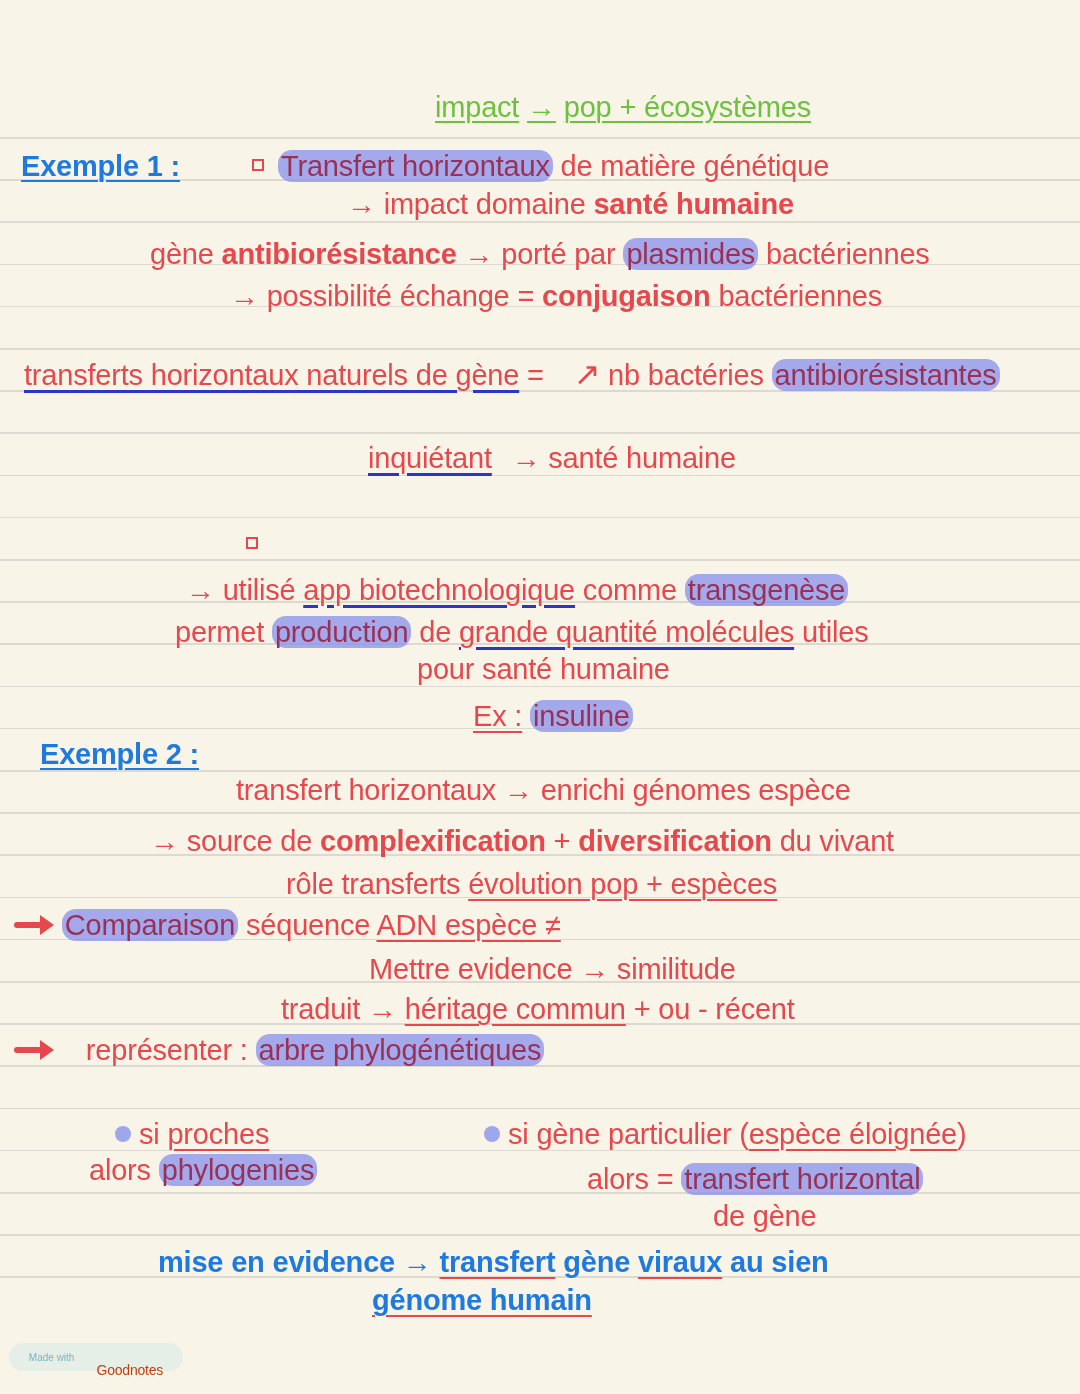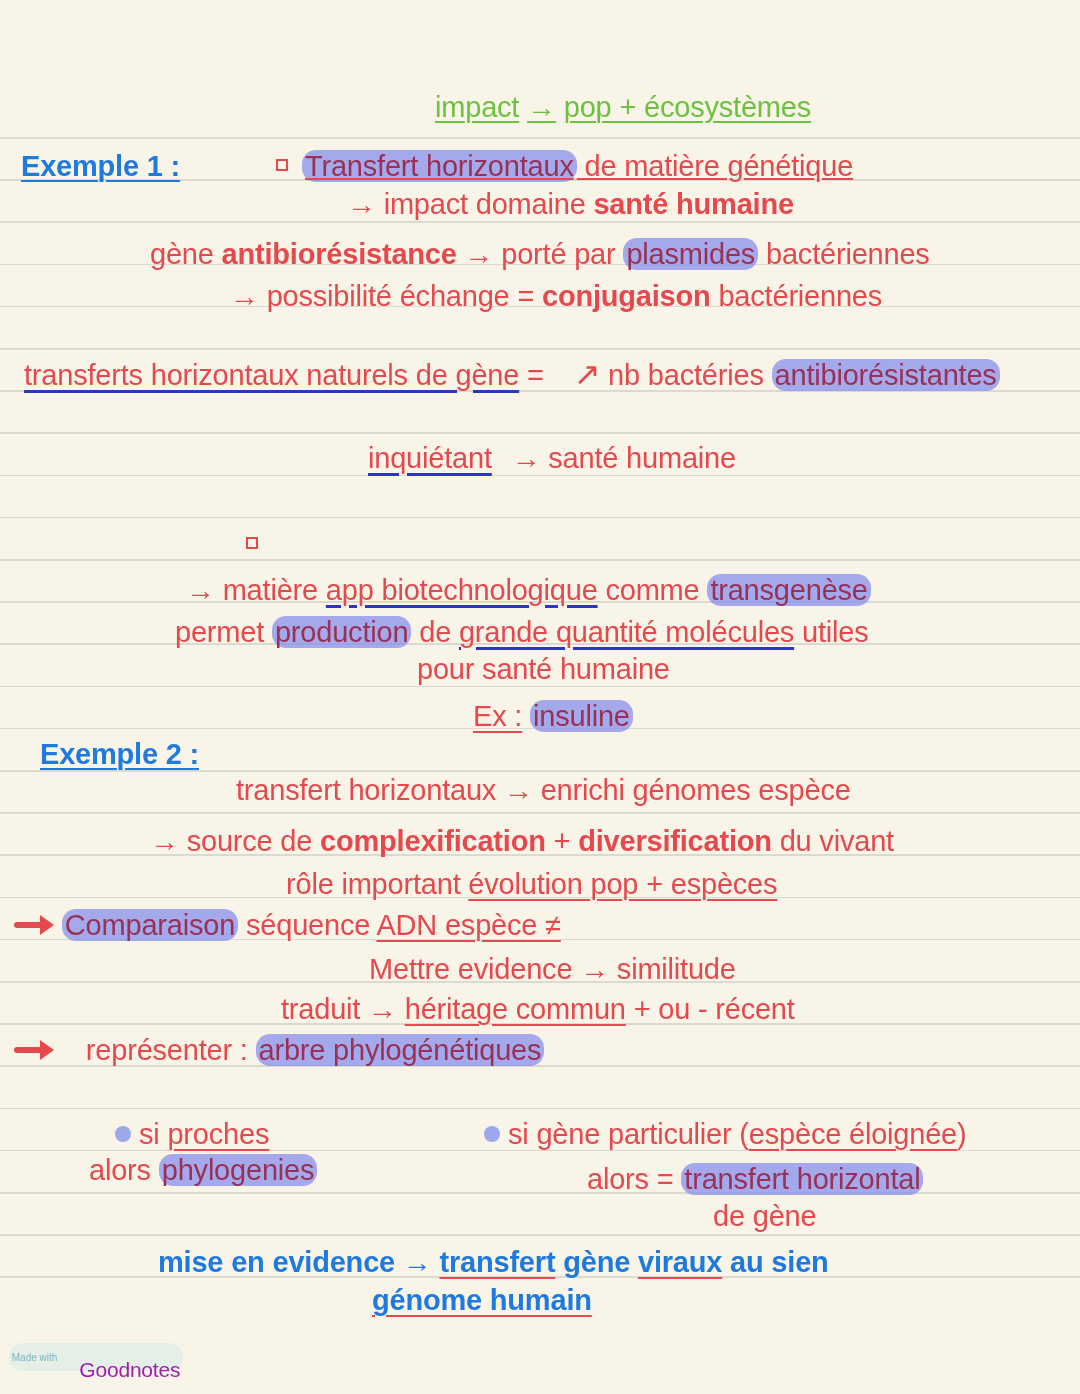--- a/index.html
+++ b/index.html
@@ -54,21 +54,21 @@
       content: ""; position: absolute; right: 0; top: -4px;
       border-left: 14px solid #e5484d; border-top: 10px solid transparent; border-bottom: 10px solid transparent;
     }
     .badge {
       position: absolute; left: 9px; top: 1343px;
       width: 174px; height: 28px; border-radius: 15px;
       background: #e6efe7;
       display: flex; align-items: center; justify-content: center; gap: 22px;
     }
     .badge .small { font-size: 10px; color: #7bb3c4; }
-    .badge .brand { font-size: 21px; color: #a21caf; letter-spacing: -0.2px; margin-top: 26px; }
+    .badge .brand { font-size: 14px; color: #c2410c; letter-spacing: -0.2px; margin-top: 26px; }
   </style>
 </head>
 <body>
 
 <div id="rules">
     <div class="rule" style="top: 137px;"></div>
     <div class="rule" style="top: 179.2px;"></div>
     <div class="rule" style="top: 221.4px;"></div>
     <div class="rule" style="top: 263.6px;"></div>
     <div class="rule" style="top: 305.8px;"></div>
@@ -98,21 +98,21 @@
   </div>
 
 <div class="line green" style="left:411px; top:89px;margin-left:24px;">
   <span class="u-green">impact</span>
   <span class="u-green">→</span>
   <span class="u-green">pop + écosystèmes</span>
 </div>
 
 <div class="line blue u-blue" style="left:21px; top:148px;">Exemple 1 :</div>
 
-<div class="line" style="left:276px; top:148px;text-decoration:underline;">
+<div class="line" style="left:252px; top:148px;">
   <span class="bullet-sq"></span><span class="hl">Transfert horizontaux</span><span> de matière génétique</span>
 </div>
 
 <div class="line" style="left:347px; top:186px;">
   <span>→ impact domaine </span><span class="b">santé humaine</span>
 </div>
 
 <div class="line" style="left:150px; top:236px;">
   <span>gène </span><span class="b">antibiorésistance</span><span> → porté par </span><span class="hl">plasmides</span><span> bactériennes</span>
 </div>
@@ -129,21 +129,21 @@
 <div class="line" style="left:368px; top:440px;">
   <span class="u-navy">inquiétant</span>
   <span style="margin-left:12px;">→ santé humaine</span>
 </div>
 
 <div class="line" style="left:246px; top:526px;">
   <span class="bullet-sq"></span>
 </div>
 
 <div class="line" style="left:186px; top:572px;">
-  <span>→ matière </span><span class="u-navy">app biotechnologique</span><span> comme </span><span class="hl">transgenèse</span>
+  <span>→ utilisé </span><span class="u-navy">app biotechnologique</span><span> comme </span><span class="hl">transgenèse</span>
 </div>
 
 <div class="line" style="left:175px; top:614px;">
   <span>permet </span><span class="hl">production</span><span> de </span><span class="u-navy">grande quantité molécules</span><span> utiles</span>
 </div>
 
 <div class="line" style="left:417px; top:651px;">pour santé humaine</div>
 
 <div class="line" style="left:473px; top:698px;">
   <span class="u-red">Ex :</span>
@@ -152,21 +152,21 @@
 
 <div class="line blue u-blue" style="left:40px; top:736px;">Exemple 2 :</div>
 
 <div class="line" style="left:236px; top:772px;">transfert horizontaux → enrichi génomes espèce</div>
 
 <div class="line" style="left:150px; top:823px;">
   <span>→ source de </span><span class="b">complexification</span><span> + </span><span class="b">diversification</span><span> du vivant</span>
 </div>
 
 <div class="line" style="left:286px; top:866px;">
-  <span>rôle important </span><span class="u-red">évolution pop + espèces</span>
+  <span>rôle transferts </span><span class="u-red">évolution pop + espèces</span>
 </div>
 
 <div class="line" style="left:14px; top:907px;">
   <span class="big-arrow"></span>
   <span class="hl">Comparaison</span><span> séquence </span><span class="u-red">ADN espèce   ≠</span>
 </div>
 
 <div class="line" style="left:369px; top:951px;">Mettre evidence → similitude</div>
 
 <div class="line" style="left:281px; top:991px;">

